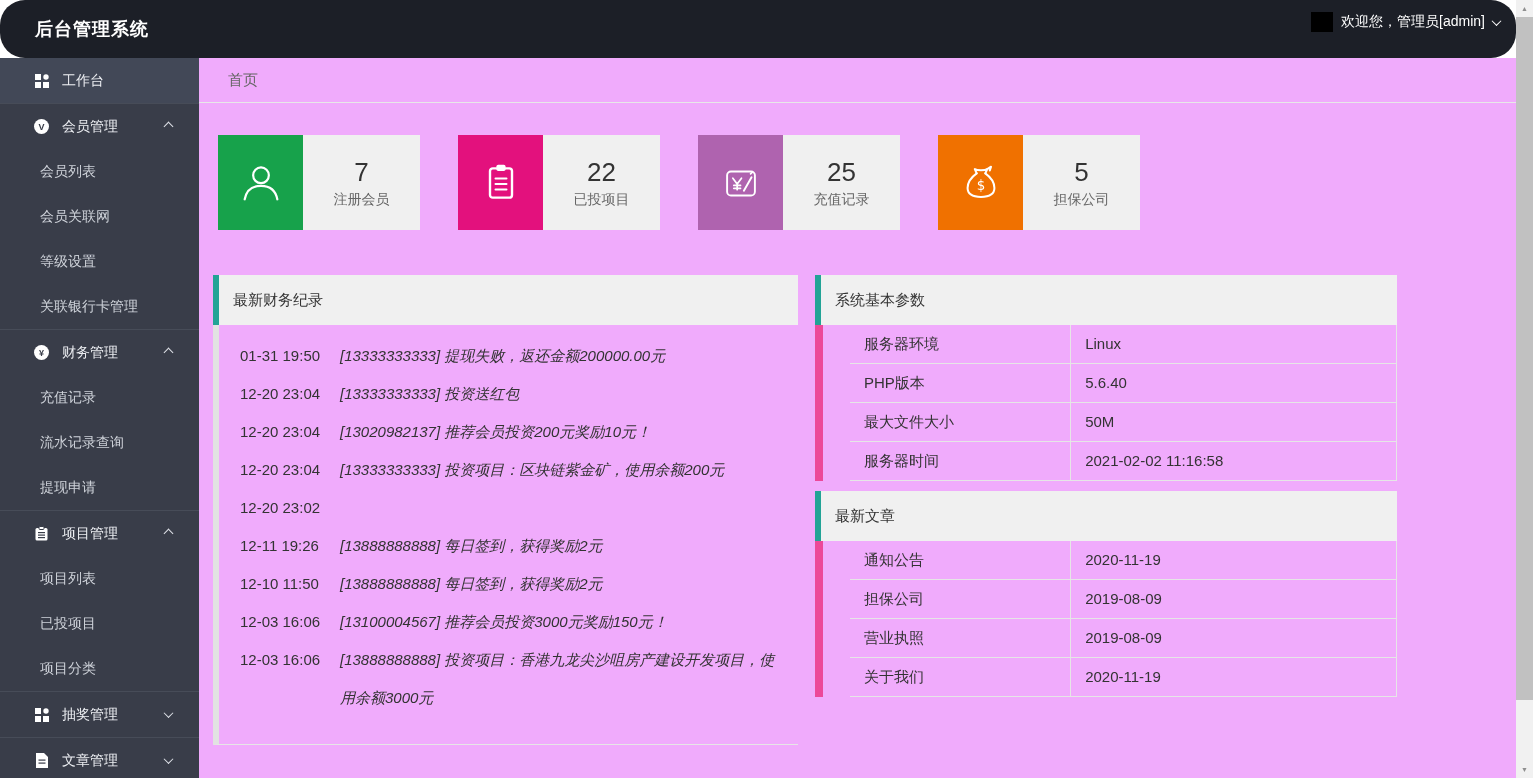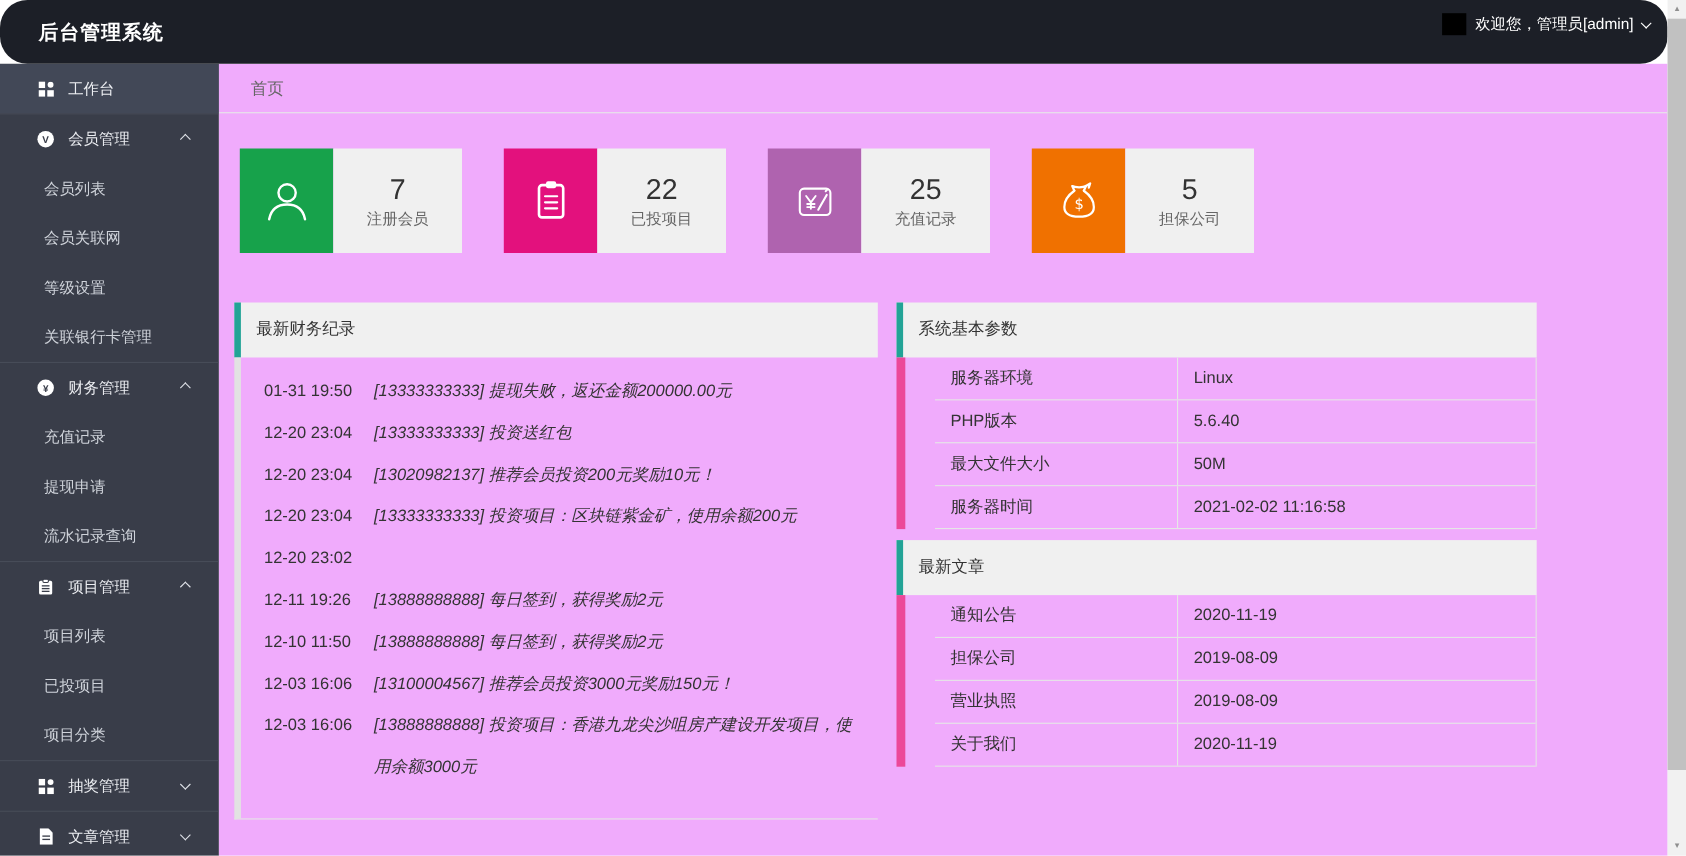--- a/index.html
+++ b/index.html
@@ -109,22 +109,22 @@
 
     <div class="nav-group">
       <div class="nav-item">
         <span class="icon">
             <span class="cicon">¥</span>
           </span>
         <span>财务管理</span>
         <span class="chev up"></span>
       </div>
       <div class="nav-sub">充值记录</div>
+      <div class="nav-sub">流水记录查询</div>
       <div class="nav-sub">提现申请</div>
-      <div class="nav-sub">流水记录查询</div>
     </div>
 
     <div class="nav-group">
       <div class="nav-item">
         <span class="icon">
           <svg width="13" height="15" viewBox="0 0 13 15">
               <rect x="0.5" y="2" width="12" height="12.5" rx="1.5" fill="#fff"></rect>
               <rect x="4" y="0.5" width="5" height="3" rx="1" fill="#fff" stroke="#393d49"></rect>
               <g fill="#393d49">
                 <rect x="3" y="6" width="7" height="1.2"></rect>

